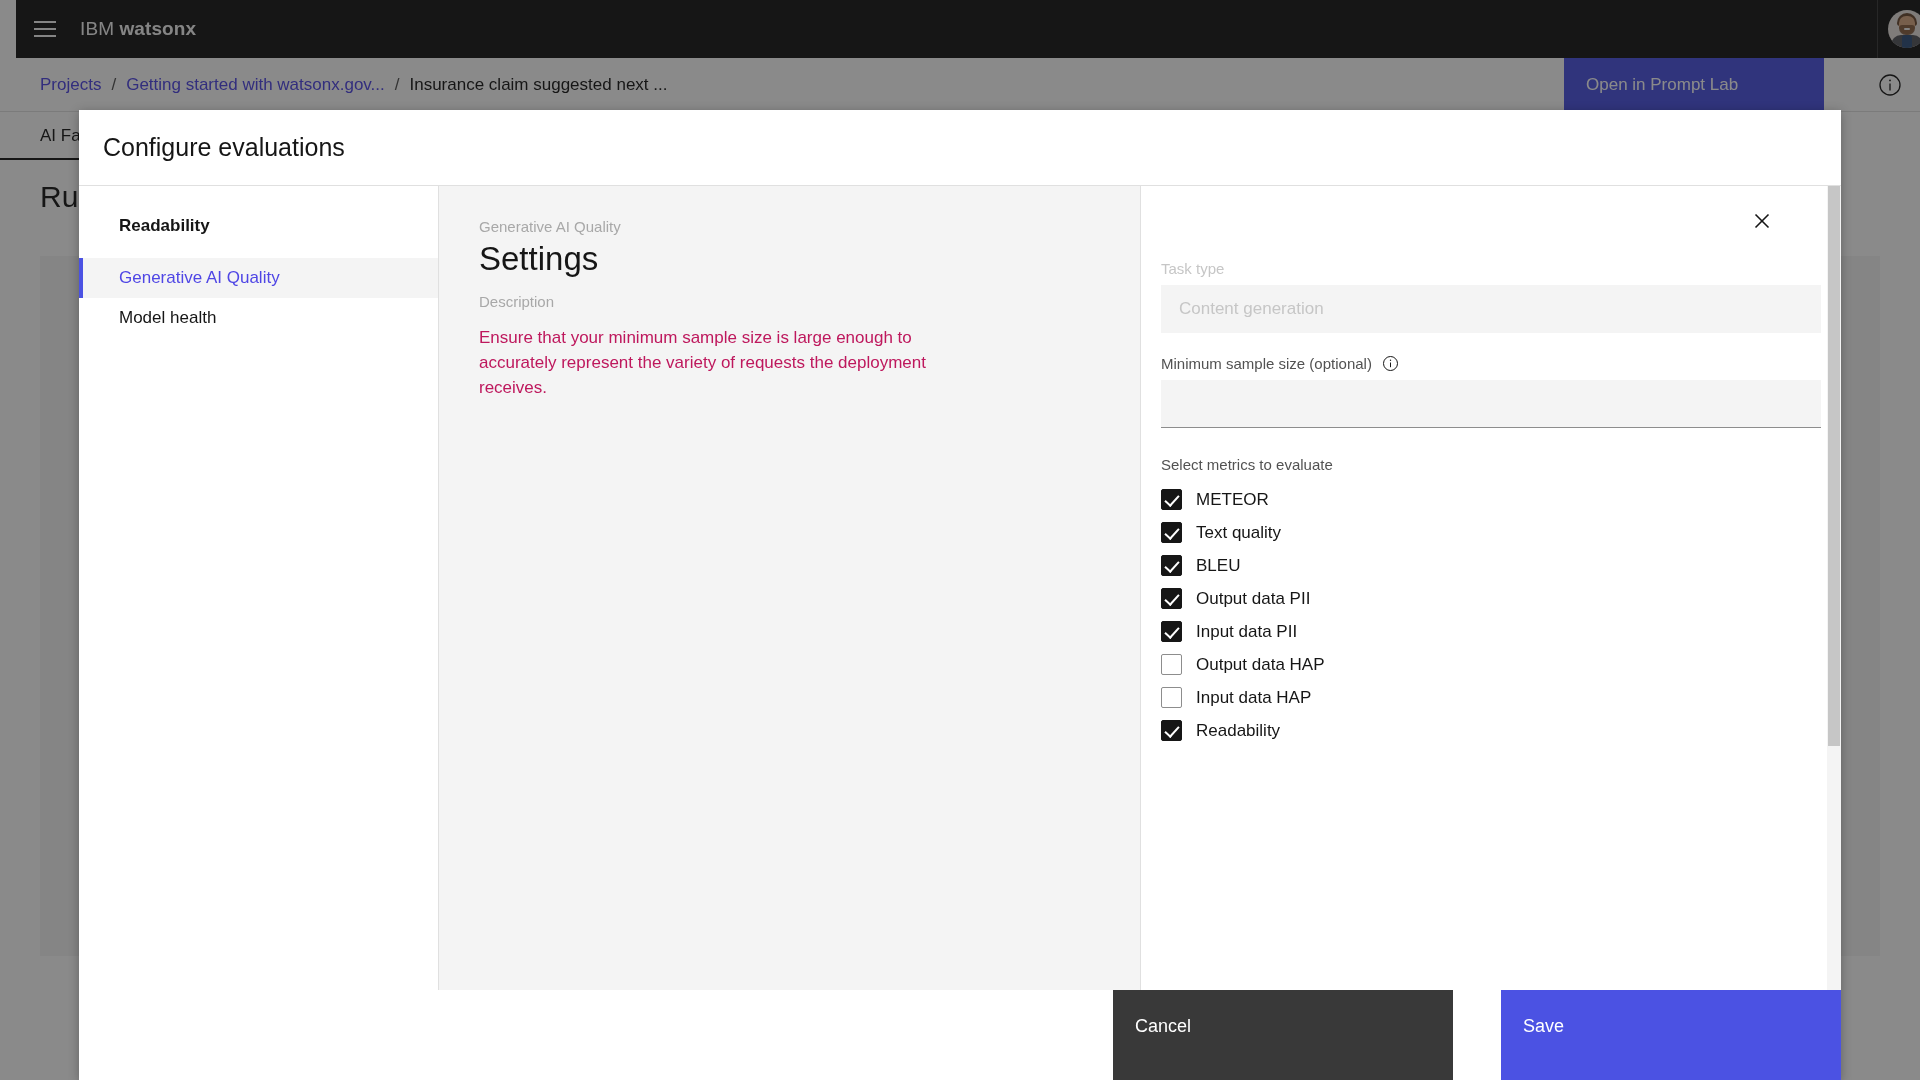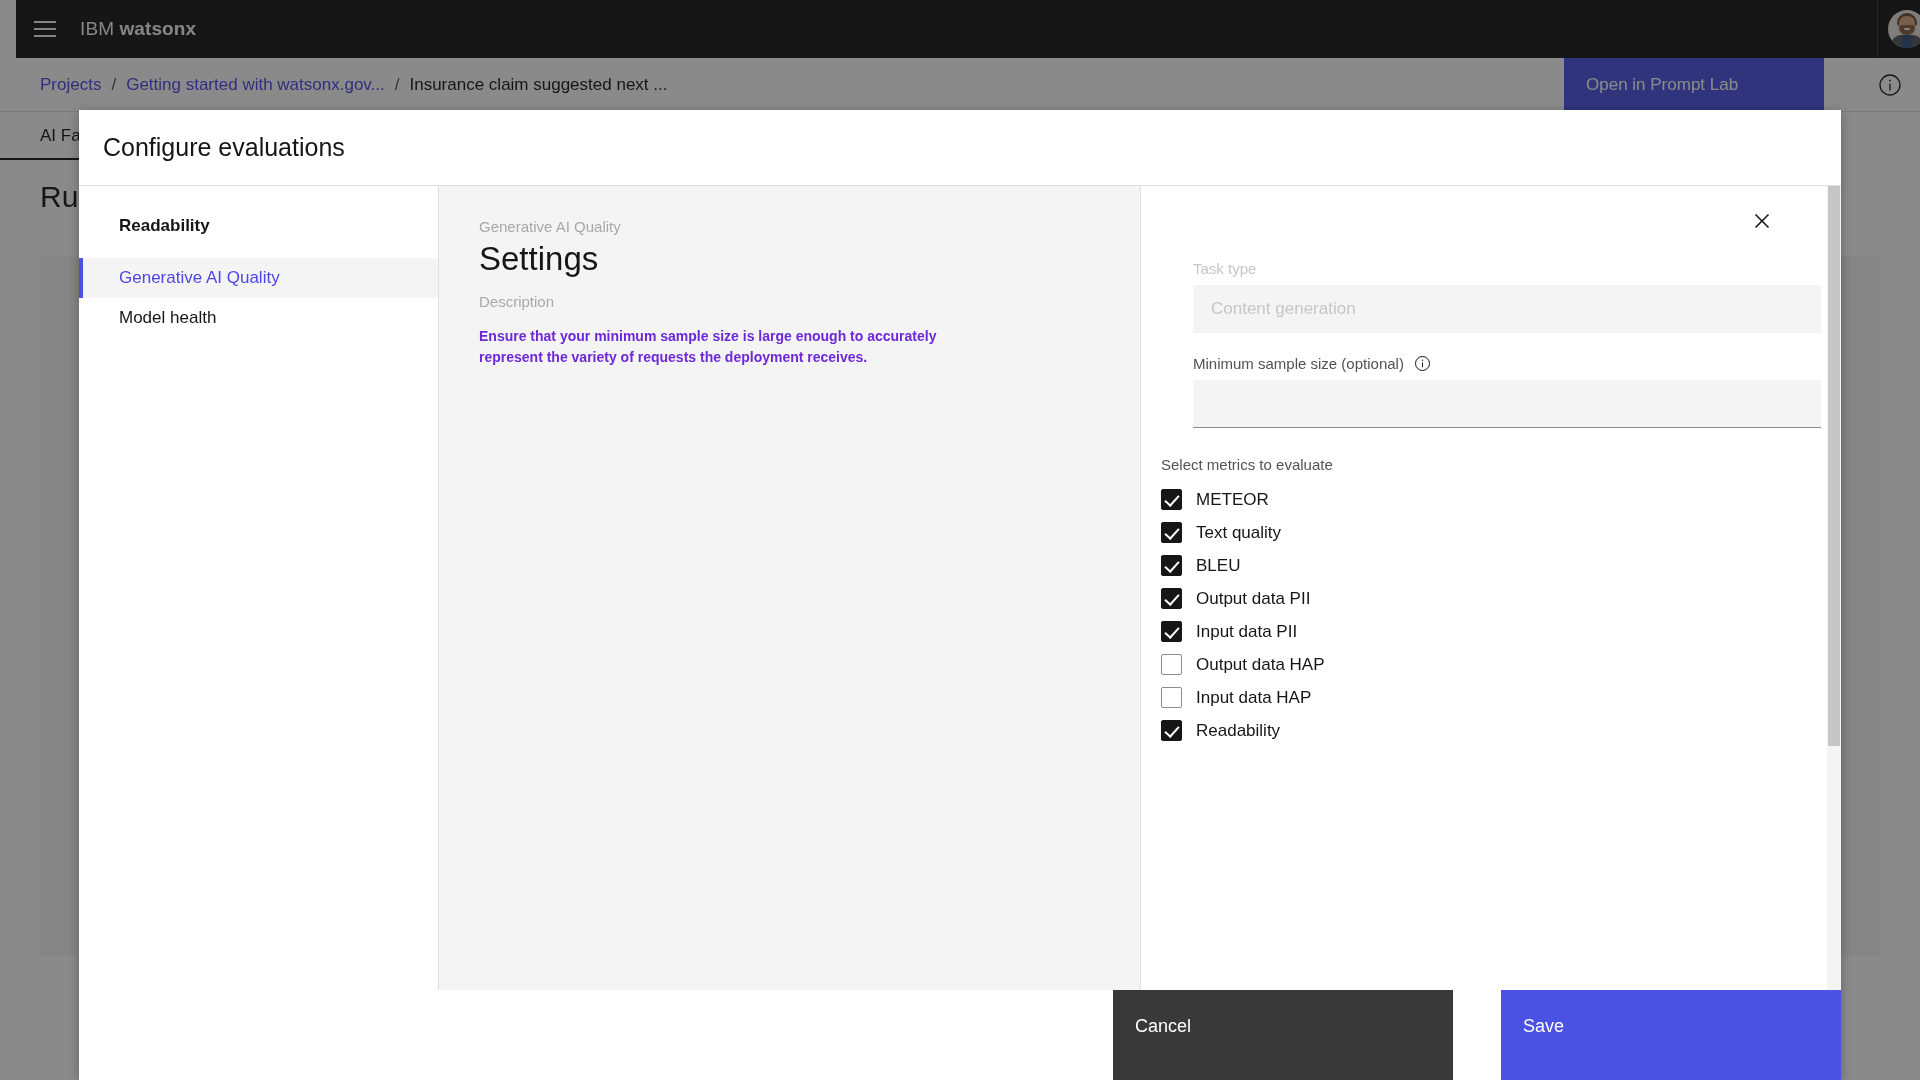--- a/index.html
+++ b/index.html
@@ -120,34 +120,34 @@
 
   
   .center-panel {
     flex: 1; background: #f4f4f4; padding: 32px 40px 0 40px;
     border-right: 1px solid #e0e0e0; min-width: 0;
   }
   .eyebrow { font-size: 15px; color: #a8a8a8; margin-bottom: 6px; }
   .settings-title { font-size: 33px; color: #161616; font-weight: 400; line-height: 1.1; }
   .desc-label { font-size: 15px; color: #a8a8a8; margin-top: 16px; margin-bottom: 16px; }
   .desc-text {
-    font-size: 14px; color: #6d28d9; line-height: 1.45; max-width: 490px; font-weight: bold;
+    font-size: 17px; color: #be185d; line-height: 1.45; max-width: 490px;
   }
 
   
   .form-panel {
     width: 700px; flex: 0 0 700px; background: #ffffff;
     padding: 28px 56px 0 20px; position: relative; overflow: hidden;
   }
   .close-btn {
     position: absolute; right: 62px; top: 18px; width: 34px; height: 34px;
     display: flex; align-items: center; justify-content: center; cursor: pointer;
   }
   .form-inner { padding-top: 46px; width: 660px; }
-  .field { margin-bottom: 22px; margin-left: 32px; }
+  .field { margin-bottom: 22px; }
   .field-label {
     font-size: 15px; color: #525252; margin-bottom: 8px;
     display: flex; align-items: center; gap: 10px;
   }
   .field-label.disabled { color: #c6c6c6; }
   .input-box {
     height: 48px; background: #f4f4f4; border-bottom: 1px solid #8d8d8d;
     display: flex; align-items: center; padding-left: 18px;
     font-size: 17px; color: #161616;
   }

